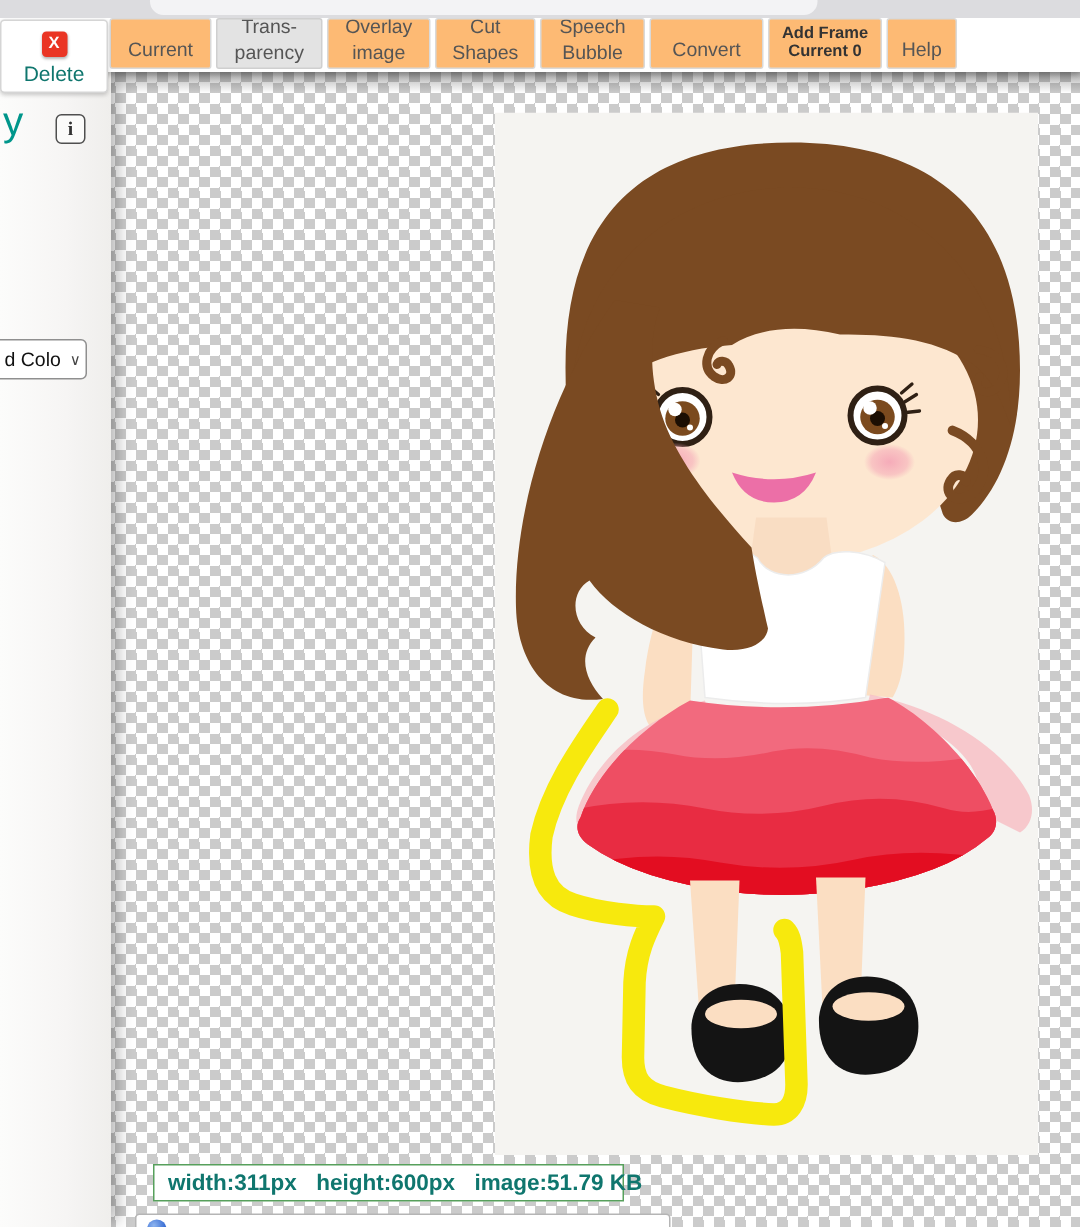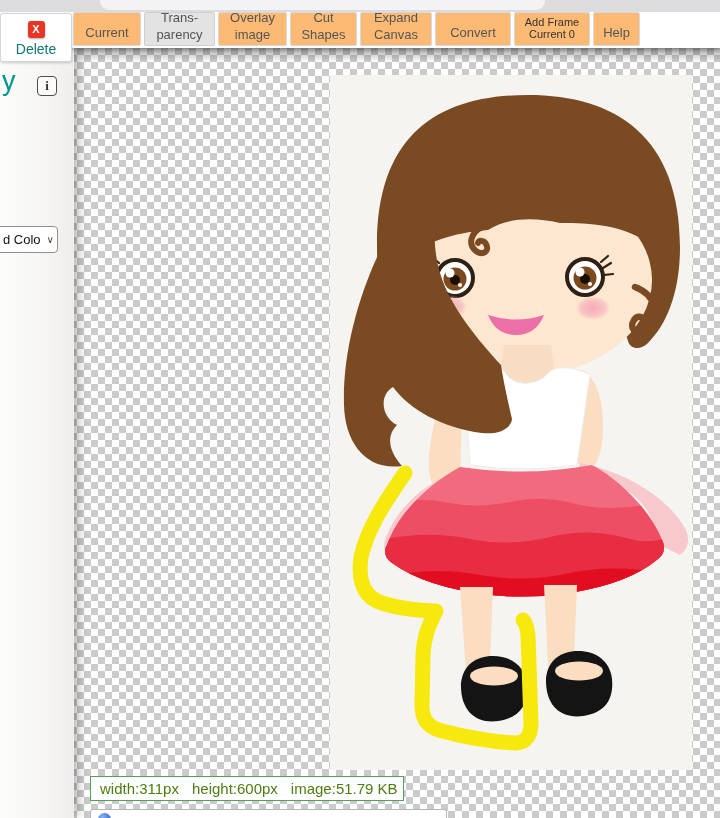--- a/index.html
+++ b/index.html
@@ -40,21 +40,21 @@
   .tb-btn {
     background:#fdba74; border:1px solid #d9d9d9; border-radius:2px;
     height:34px; display:flex; flex-direction:column; justify-content:flex-end;
     align-items:center; padding:1px 2px 3px 2px; overflow:hidden;
     font-size:13px; line-height:15px; color:#555; text-align:center; cursor:pointer;
   }
   .tb-btn .l1 { transform:translateY(-2px); }
   .tb-btn span:empty { display:none; }
   .tb-btn.selected { background:#e3e3e3; border-color:#cfcfcf; }
   .tb-btn.compact { font-size:11px; line-height:12px; color:#333;
-                    justify-content:center; font-weight:400; }
+                    justify-content:center; font-weight:700; }
   .tb-btn.compact .l1 { transform:none; }
 
   .delete-card {
     position:absolute; left:0; top:13px; width:72px; height:49px;
     background:#fff; border:1px solid #d5d5d5; border-radius:3px;
     box-shadow:0 1px 3px rgba(0,0,0,.2); z-index:11;
     display:flex; flex-direction:column; align-items:center; cursor:pointer;
   }
   .delete-x {
     margin-top:7px; width:17px; height:17px; background:#ea3524; border-radius:3px;
@@ -89,24 +89,24 @@
 
   
   .image-wrap {
     position:absolute; left:330px; top:75px; width:362px; height:695px;
     z-index:1;
   }
   .image-wrap svg { display:block; }
 
   
   .status-box {
-    position:absolute; left:90px; top:776px; width:314px; height:25px;
+    position:absolute; left:102px; top:776px; width:314px; height:25px;
     background:#fff; border:1.5px solid #57a05c; z-index:6;
     display:flex; align-items:center; gap:13px; padding-left:9px;
-    font-size:15px; color:#4d7c0f; white-space:nowrap;
+    font-size:15px; color:#0f766e; white-space:nowrap;font-weight:bold;
   }
   .bottom-partial {
     position:absolute; left:90px; top:809px; width:357px; height:28px;
     background:#fff; border:1px solid #b5b5b5; border-radius:3px 3px 0 0;
     z-index:6;
   }
   .blue-dot {
     position:absolute; left:7px; top:3px; width:13px; height:13px; border-radius:50%;
     background:radial-gradient(circle at 35% 30%, #8db4ef, #3b6fd4 60%, #244f9e);
   }
@@ -130,23 +130,23 @@
         <span class="l2">parency</span>
       </div>
       <div class="tb-btn" style="width:69px">
         <span class="l1">Overlay</span>
         <span class="l2">image</span>
       </div>
       <div class="tb-btn" style="width:67px">
         <span class="l1">Cut</span>
         <span class="l2">Shapes</span>
       </div>
-      <div class="tb-btn" style="width:72px">
-        <span class="l1">Expand</span>
-        <span class="l2">Canvas</span>
+      <div class="tb-btn" style="width:70px">
+        <span class="l1">Speech</span>
+        <span class="l2">Bubble</span>
       </div>
       <div class="tb-btn" style="width:76px">
         <span class="l1">Convert</span>
 
       </div>
       <div class="tb-btn compact" style="width:76px">
         <span class="l1">Add Frame</span>
         <span class="l2">Current 0</span>
       </div>
       <div class="tb-btn" style="width:47px">

